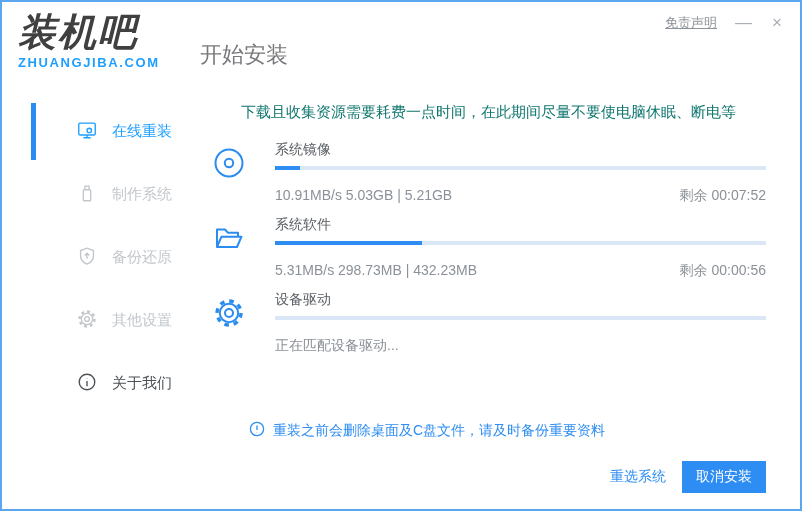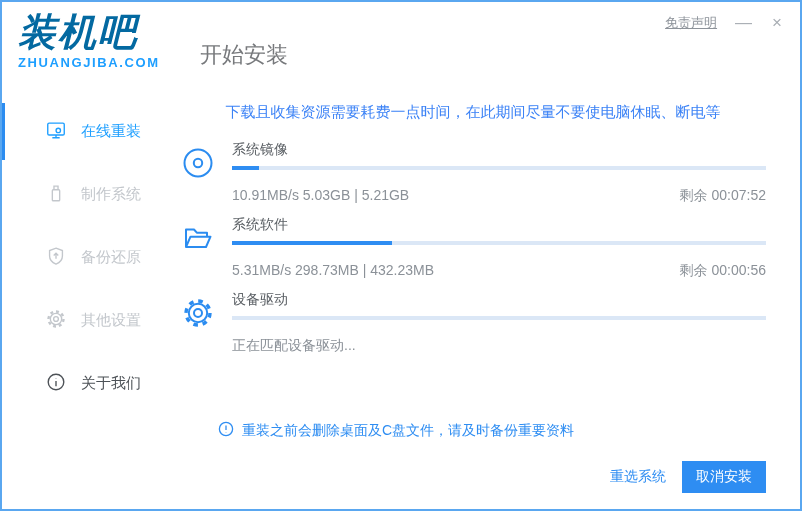--- a/index.html
+++ b/index.html
@@ -13,21 +13,21 @@
     border: 2px solid #5aa7f0;
     background: #fff;
     display: flex; flex-direction: column;
     overflow: hidden;
   }
   
   .header { display: flex; height: 86px; flex: none; }
   .logo { width: 160px; flex: none; padding: 10px 0 0 16px; }
   .logo-cn {
     font-size: 38px; font-weight: 700; line-height: 1.1;
-    color: #0369a1; letter-spacing: 2px; font-style: italic;
+    color: #404040; letter-spacing: 2px; font-style: italic;
   }
   .logo-domain {
     font-size: 13px; font-weight: 700; color: #1e9fff;
     letter-spacing: 1.6px; text-align: right; padding-right: 6px; margin-top: 1px;
   }
   .page-title {
     font-size: 22px; font-weight: 400; color: #77797c;
     margin: 38px 14px 0 38px; white-space: nowrap;
   }
   .titlebar {
@@ -35,44 +35,44 @@
     gap: 16px; padding: 10px 16px 0 0; align-self: flex-start;
   }
   .disclaimer { font-size: 13px; color: #8d939a; text-decoration: underline; cursor: pointer; }
   .win-btn {
     color: #a9aeb4; font-size: 17px; line-height: 1; cursor: pointer;
     background: none; border: none; font-family: inherit; padding: 2px;
   }
   
   .body-row { display: flex; flex: 1; min-height: 0; }
   
-  .sidebar { width: 162px; flex: none; padding-top: 12px; }
+  .sidebar { width: 162px; flex: none; padding-top: 12px; margin-left: 31px; }
   .side-item {
     height: 63px; display: flex; align-items: center;
     padding-left: 43px; gap: 14px; position: relative;
     color: #c3c7cc; font-size: 15px; cursor: pointer;
   }
   .side-item svg { flex: none; }
   .side-item.active { color: #1e9fff; }
   .side-item.active::before {
     content: ""; position: absolute; left: -2px; top: 3px; bottom: 3px;
     width: 5px; background: #2b8cf0;
   }
   .side-item.about { color: #4d5257; }
   .side-label { white-space: nowrap; }
   
   .main {
     flex: 1; display: flex; flex-direction: column;
     padding: 0 34px 16px 16px; min-width: 0;
   }
   .notice {
-    color: #3b82f6; font-size: 15px; text-align: center;
+    color: #0f766e; font-size: 15px; text-align: center;
     margin: 15px 0 8px; white-space: nowrap;
   }
-  .task { display: flex; gap: 16px; margin-top: 11px; }
+  .task { display: flex; gap: 28px; margin-top: 11px; }
   .task-icon { width: 36px; flex: none; margin-top: 5px; text-align: center; }
   .task-body { flex: 1; min-width: 0; }
   .task-name { font-size: 14px; color: #5a5f64; margin-bottom: 7px; }
   .task-bar { height: 4px; background: #dbe7f6; overflow: hidden; }
   .task-fill { height: 100%; width: 0; background: #2e8df2; }
   .task-meta {
     display: flex; justify-content: space-between;
     font-size: 14px; color: #8b9198; margin-top: 17px;
   }
   .warning {

